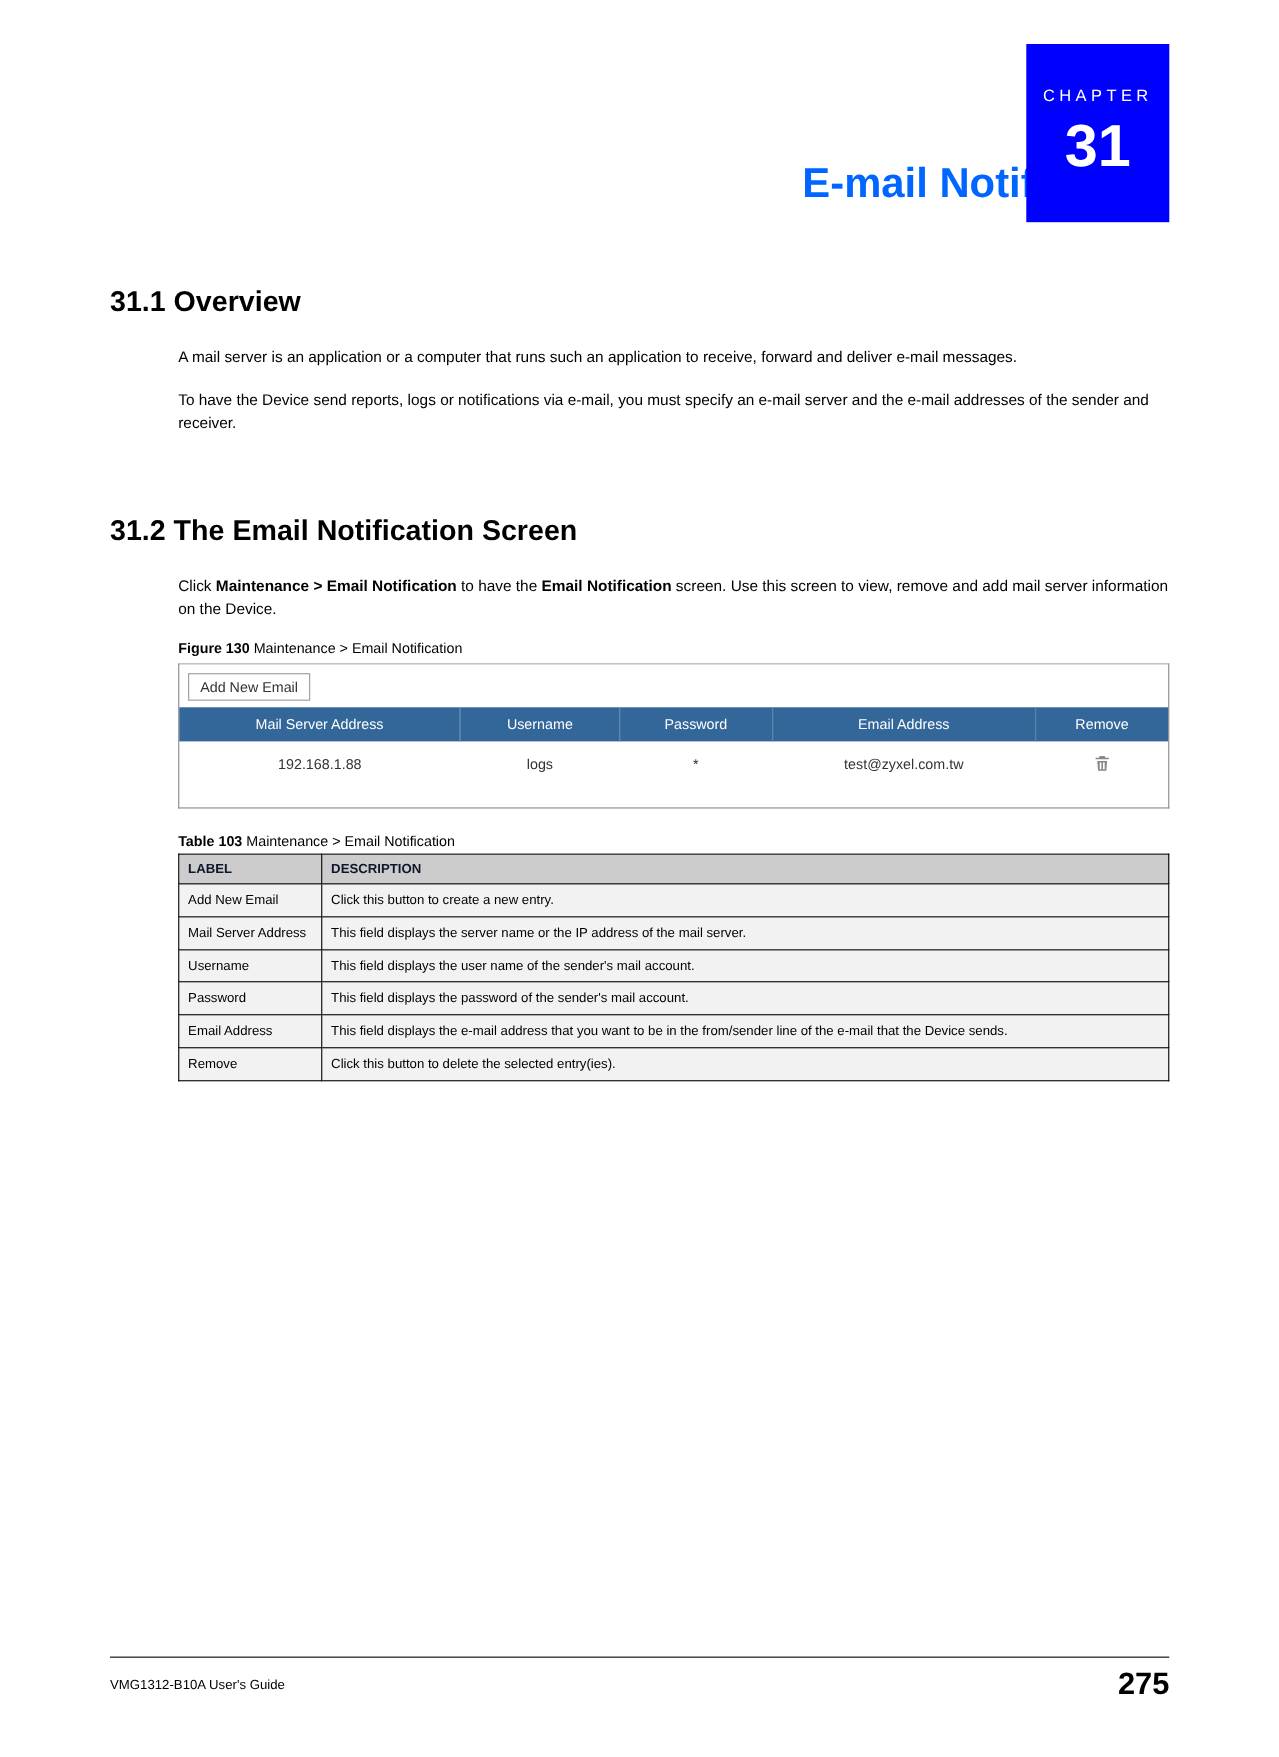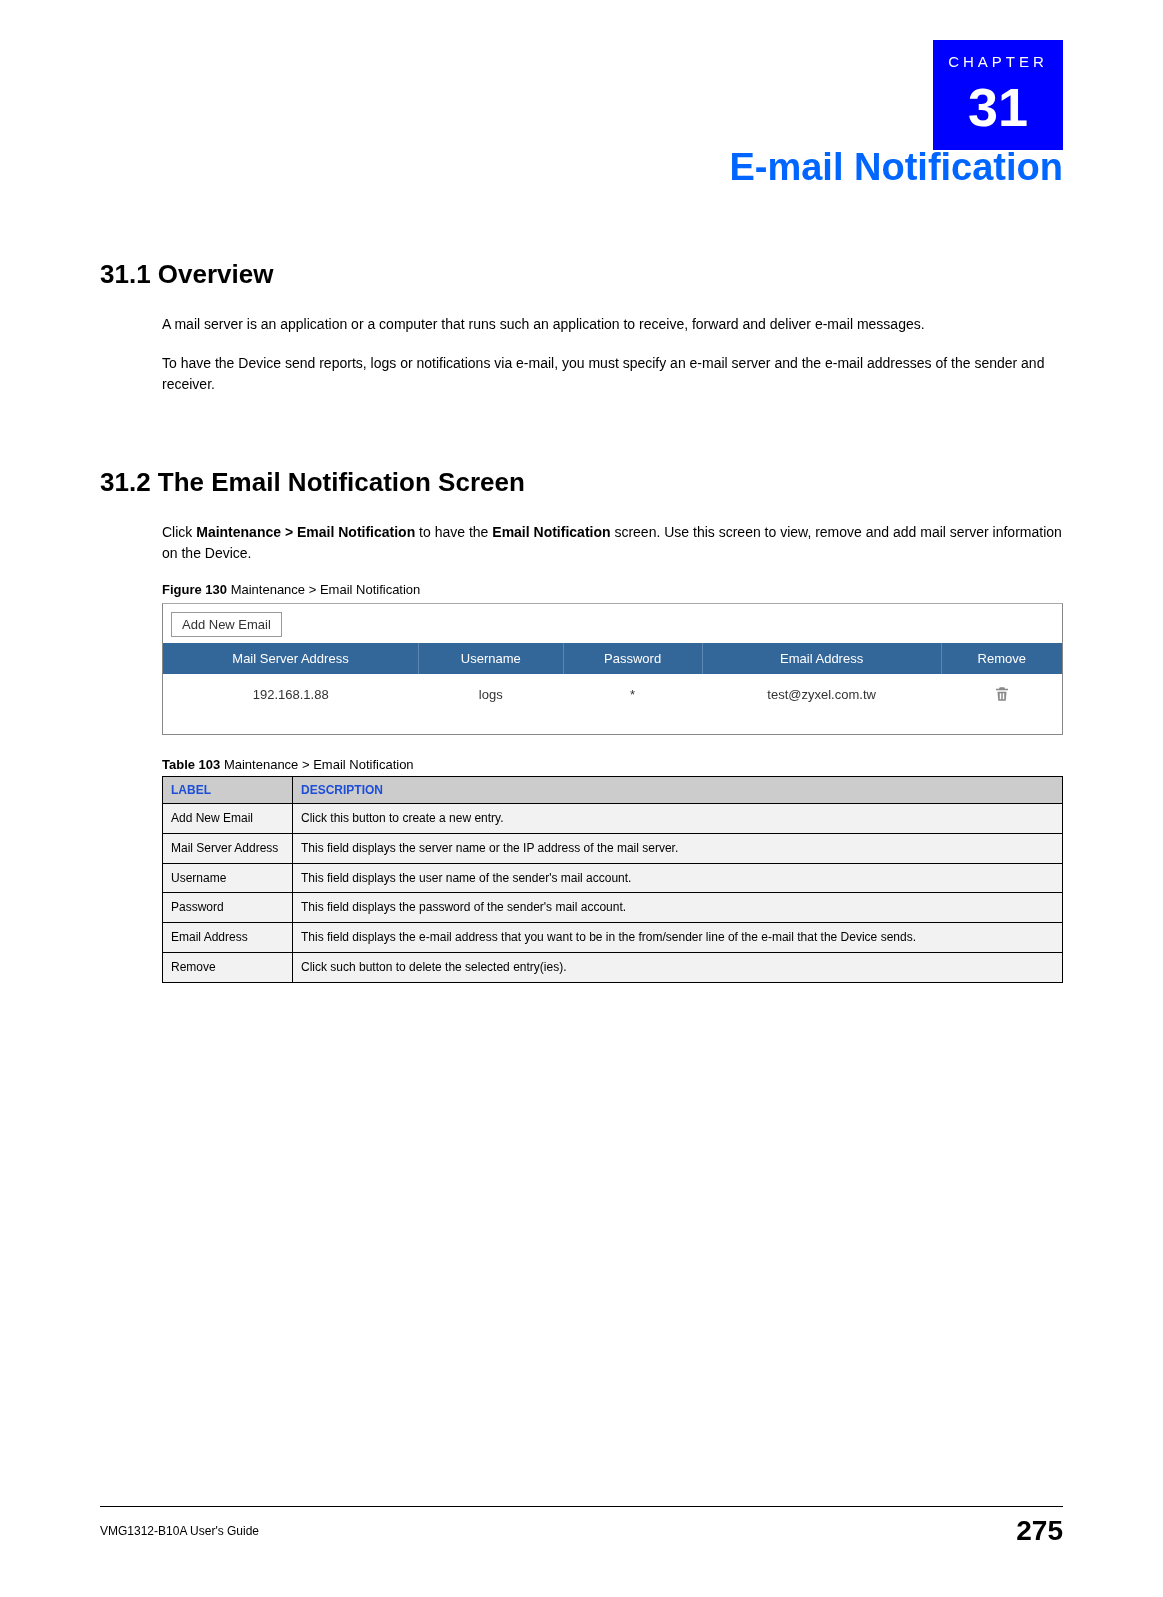--- a/index.html
+++ b/index.html
@@ -14,21 +14,21 @@
       font-size: 14px;
       width: 1163px;
       height: 1597px;
       position: relative;
       padding: 40px 100px 60px 100px;
     }
     .chapter-box {
       background: #0000ff;
       color: #fff;
       width: 130px;
-      height: 110px;
+      height: 162px;
       position: absolute;
       right: 100px;
       top: 40px;
       display: flex;
       flex-direction: column;
       justify-content: center;
       align-items: center;
     }
     .chapter-box .chapter-label {
       font-family: "Trebuchet MS", sans-serif;
@@ -129,21 +129,21 @@
     }
     .desc-table {
       margin-left: 62px;
       border-collapse: collapse;
       width: calc(100% - 62px);
       border: 1px solid #000;
       font-size: 12px;
     }
     .desc-table th {
       background: #cccccc;
-      color: #1d4ed8;
+      color: #0f172a;
       text-align: left;
       font-weight: bold;
       padding: 6px 8px;
       border: 1px solid #000;
     }
     .desc-table td {
       padding: 6px 8px;
       border: 1px solid #000;
       vertical-align: top;
       background: #f2f2f2;
@@ -255,21 +255,21 @@
       <tr>
         <td class="label-col">Password</td>
         <td>This field displays the password of the sender's mail account.</td>
       </tr>
       <tr>
         <td class="label-col">Email Address</td>
         <td>This field displays the e-mail address that you want to be in the from/sender line of the e-mail that the Device sends.</td>
       </tr>
       <tr>
         <td class="label-col">Remove</td>
-        <td>Click such button to delete the selected entry(ies).</td>
+        <td>Click this button to delete the selected entry(ies).</td>
       </tr>
     </tbody>
   </table>
 </div>
 
 <div class="footer">
   <span>VMG1312-B10A User's Guide</span>
   <span class="page-num">275</span>
 </div>
 

